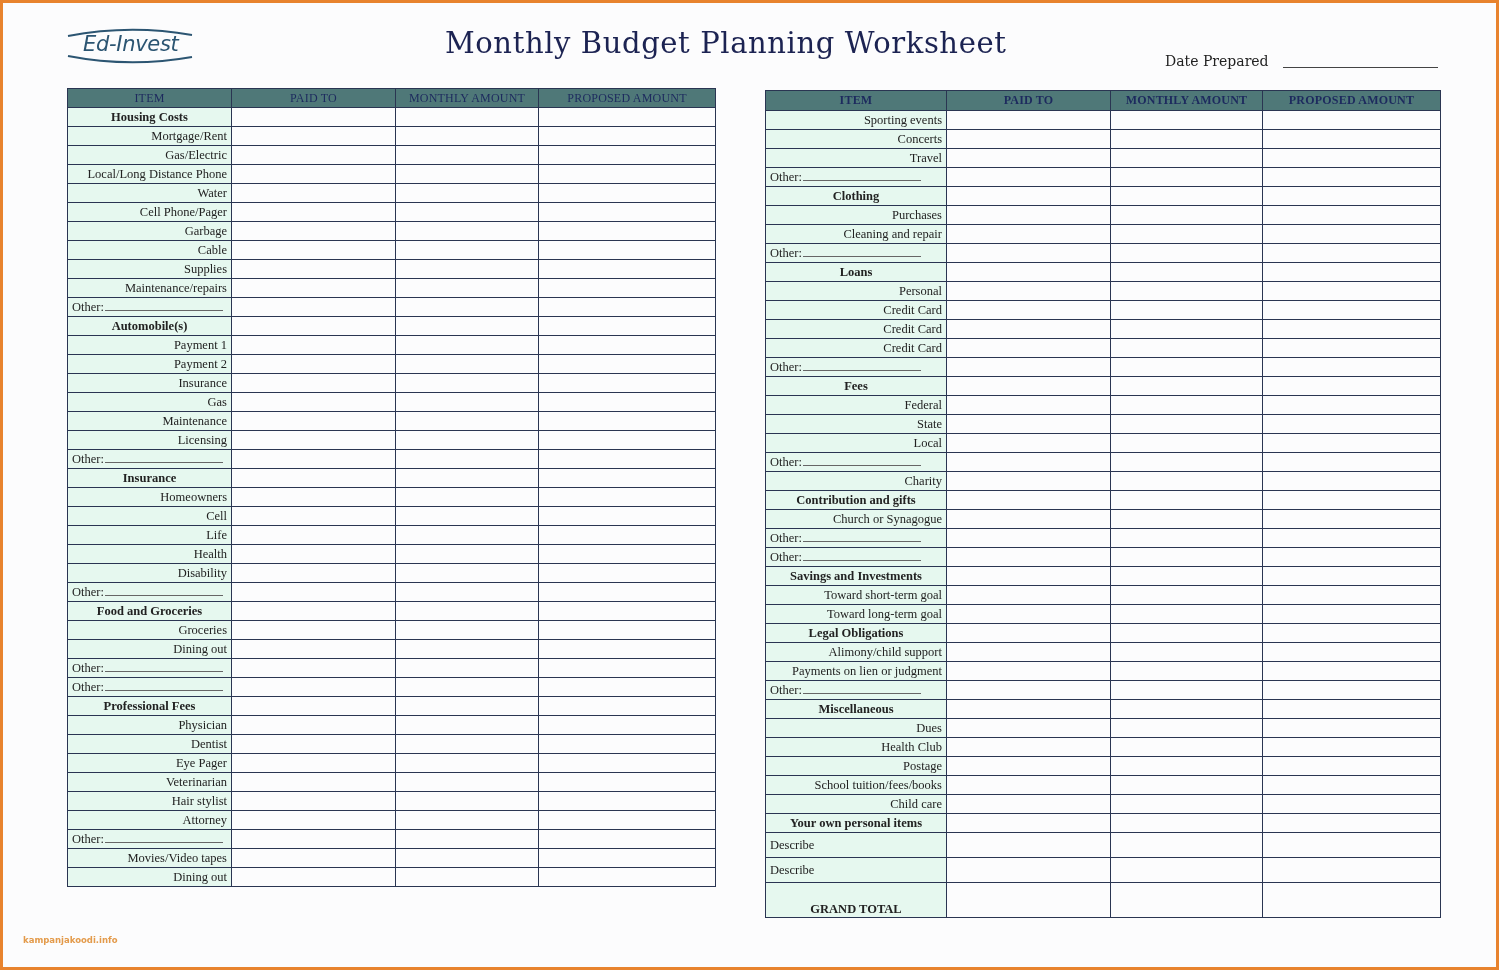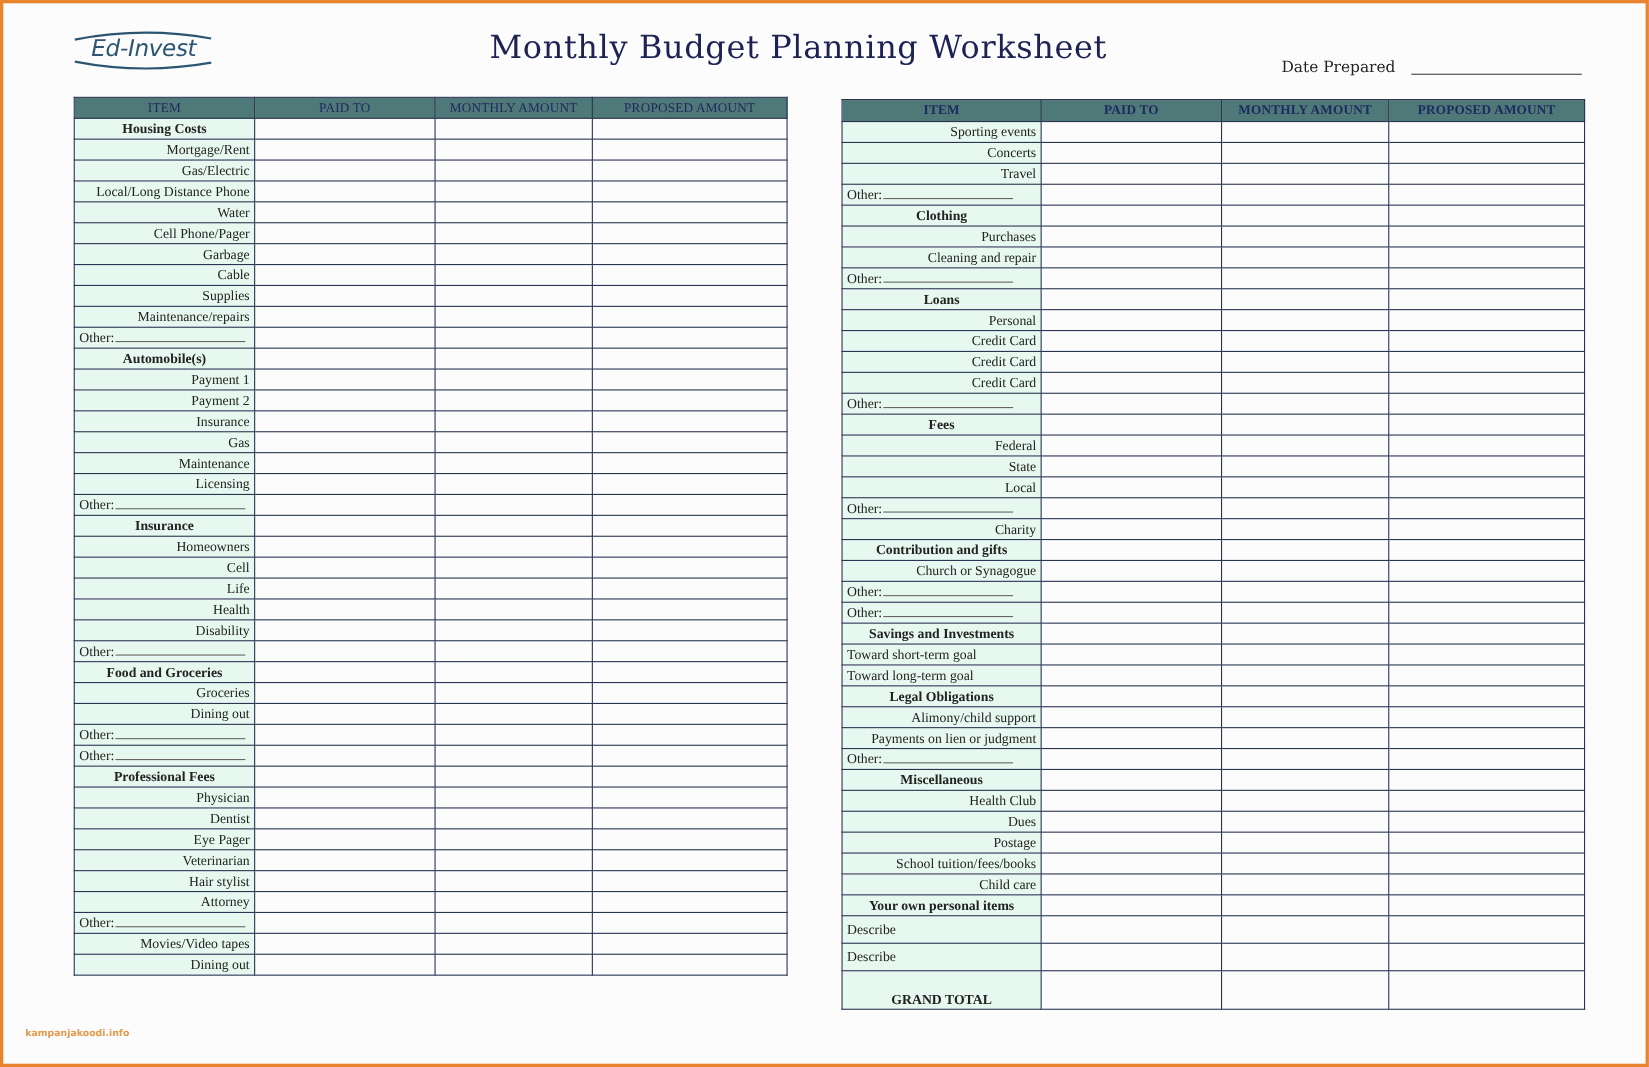--- a/index.html
+++ b/index.html
@@ -57,21 +57,21 @@
   }
   table.ws td.item {
     background:#e6f8ef; color:#222;
     font-family:"Liberation Serif", serif; font-size:12.5px;
     white-space:nowrap; overflow:hidden; padding:0 4px;
   }
   td.item.cat { text-align:center; font-weight:bold; color:#14313a; }
   td.item.sub { text-align:right; }
   td.item.other { text-align:left; }
   td.item.left { text-align:left; }
-  td.item.center { text-align:left; }
+  td.item.center { text-align:right; }
   td.item.grand {
     background:#0b1063; color:#fff; font-weight:bold;
     text-align:center; vertical-align:bottom; padding-bottom:1px;
   }
   .other-line {
     display:inline-block; width:118px; border-bottom:1px solid #666;
     height:10px; vertical-align:baseline; margin-left:1px;
   }
   table.left-t { left:67px; top:88px; }
   table.right { left:765px; top:90px; }
@@ -565,27 +565,27 @@
         <td style="height: 18px;"></td>
         <td style="height: 18px;"></td>
       </tr>
       <tr>
         <td class="item cat" style="height: 18px;"><span>Miscellaneous</span></td>
         <td style="height: 18px;"></td>
         <td style="height: 18px;"></td>
         <td style="height: 18px;"></td>
       </tr>
       <tr>
+        <td class="item sub" style="height: 18px;"><span>Dues</span></td>
+        <td style="height: 18px;"></td>
+        <td style="height: 18px;"></td>
+        <td style="height: 18px;"></td>
+      </tr>
+      <tr>
         <td class="item sub" style="height: 18px;"><span>Health Club</span></td>
-        <td style="height: 18px;"></td>
-        <td style="height: 18px;"></td>
-        <td style="height: 18px;"></td>
-      </tr>
-      <tr>
-        <td class="item sub" style="height: 18px;"><span>Dues</span></td>
         <td style="height: 18px;"></td>
         <td style="height: 18px;"></td>
         <td style="height: 18px;"></td>
       </tr>
       <tr>
         <td class="item sub" style="height: 18px;"><span>Postage</span></td>
         <td style="height: 18px;"></td>
         <td style="height: 18px;"></td>
         <td style="height: 18px;"></td>
       </tr>

